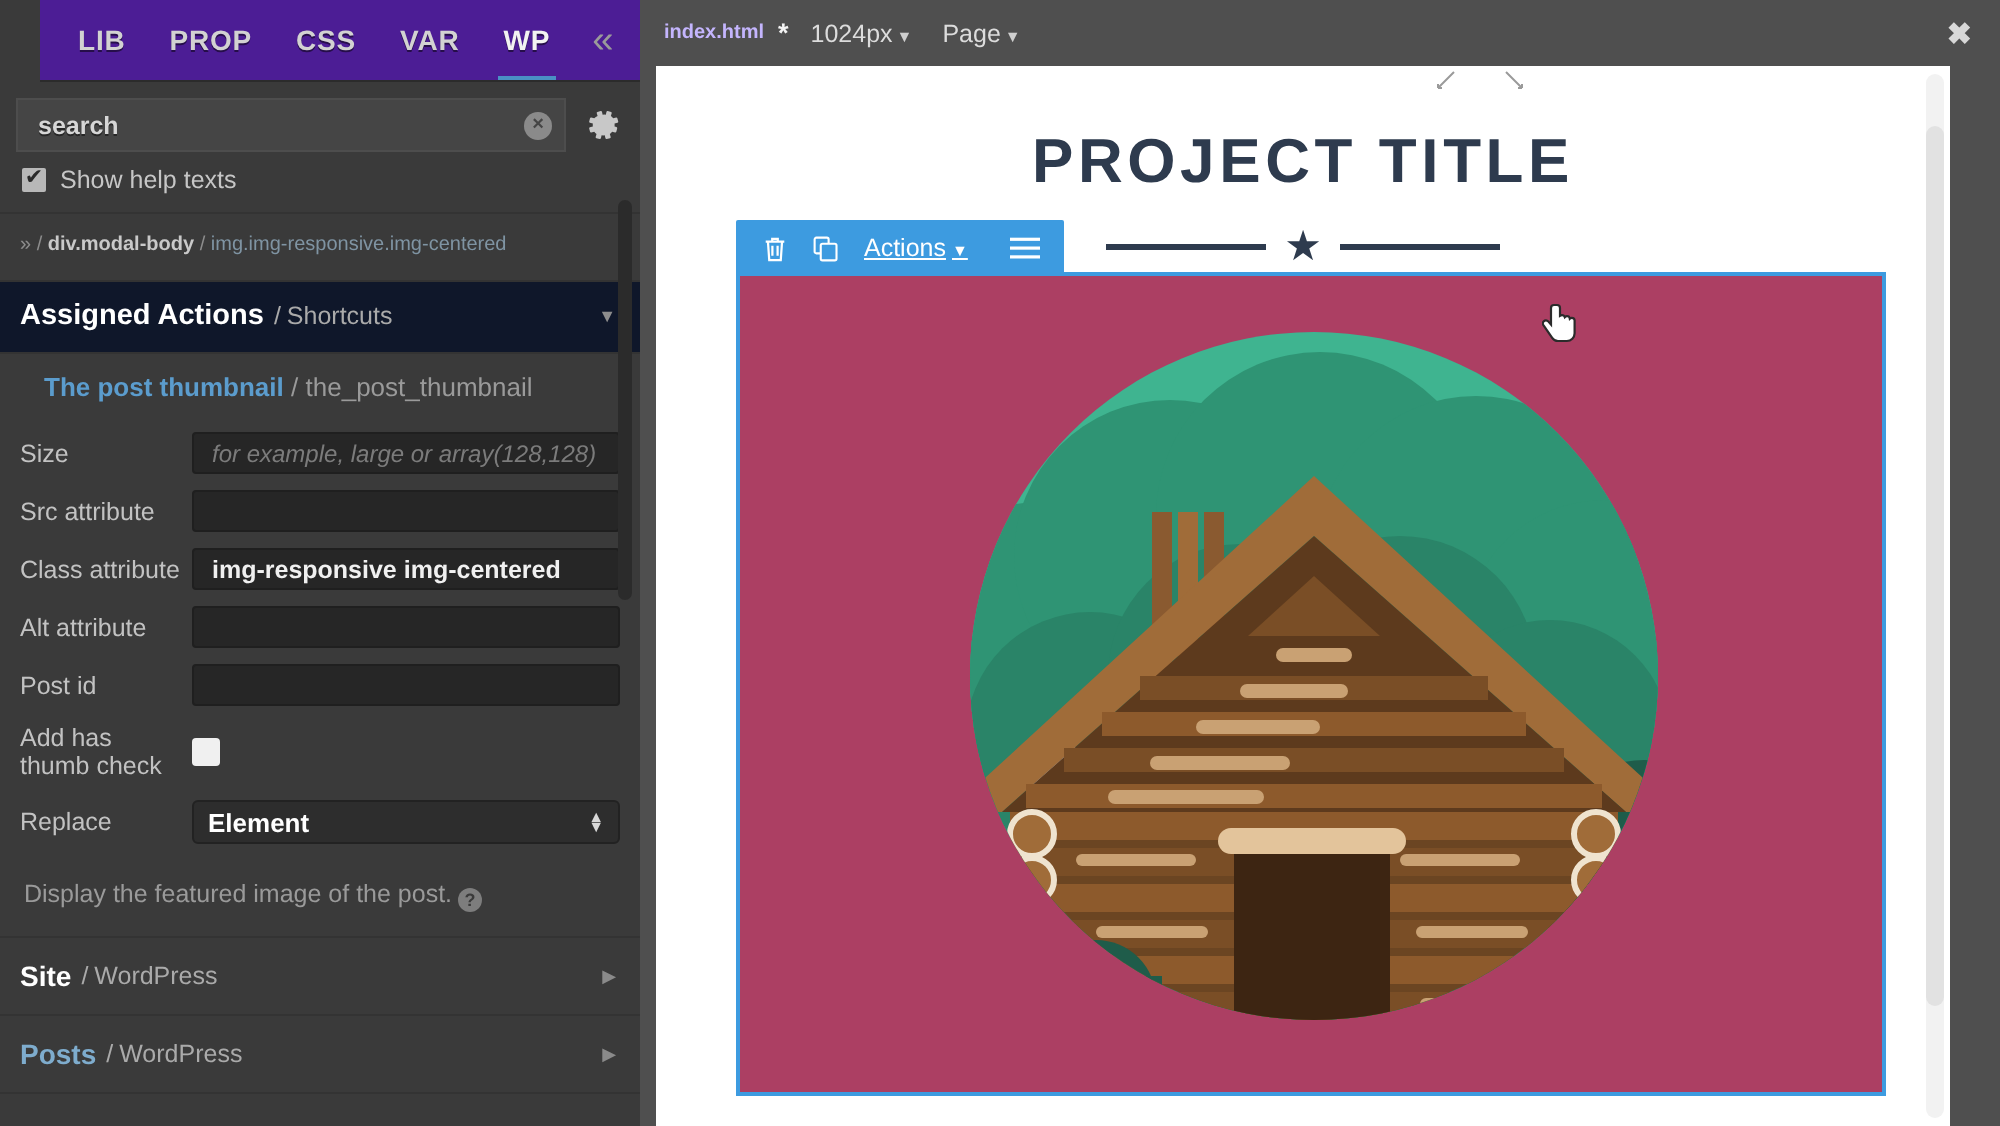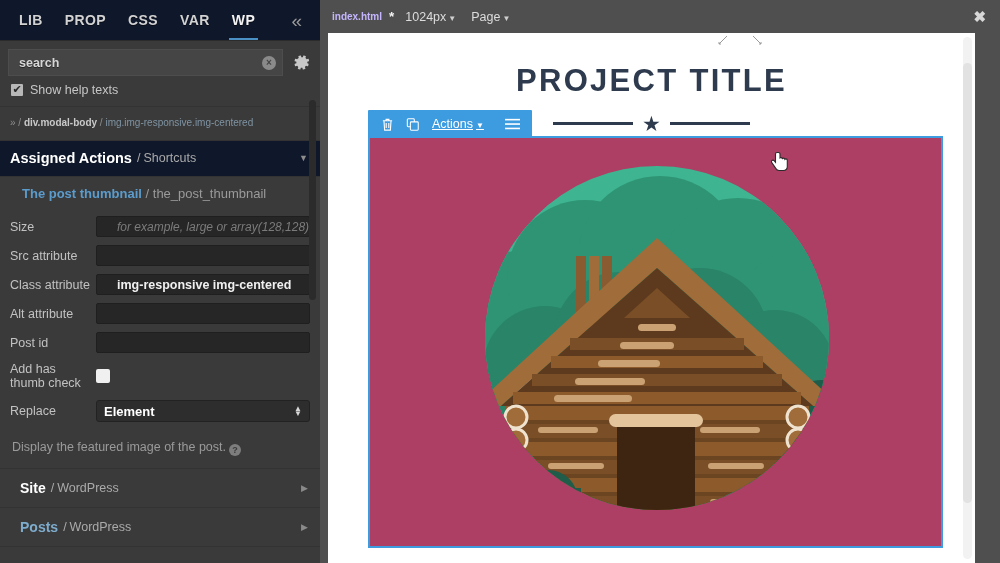--- a/index.html
+++ b/index.html
@@ -18,25 +18,26 @@
     position: relative;
     width: 320px; height: 563px;
     background: #3a3a3a;
     flex: 0 0 320px;
     overflow: hidden;
   }
 
   
   .tabbar {
     height: 41px;
-    background: #0f172a;
+    background: #4c1d95;
     display: flex;
     align-items: flex-start;
     padding: 0 8px;
     position: relative;
+    margin-left: 20px;
   }
   .tabbar::after {
     content:""; position:absolute; left:0; right:0; bottom:0;
     height:1px; background:#2b2b2b;
   }
   .tab {
     font-size: 14px; font-weight: bold; letter-spacing: .4px;
     color: #d2d2d2;
     padding: 12px 11px 11px 11px;
     position: relative;
@@ -135,21 +136,21 @@
   .form { padding: 3px 10px 4px 10px; }
   .frow { display: flex; align-items: center; min-height: 29px; }
   .flabel {
     width: 86px; flex: 0 0 86px;
     font-size: 12.5px; color: #c2c2c2;
     padding-right: 2px; line-height: 14px;
   }
   .finput {
     flex: 1; height: 21px;
     background: #262626; border: 1px solid #1f1f1f; border-radius: 2px;
-    display: flex; align-items: center; padding: 0 20px;
+    display: flex; align-items: center; padding: 0 9px;
     overflow: hidden; white-space: nowrap;
   }
   .finput .ph { font-size: 12px; color: #7b7b7b; font-style: italic; }
   .finput .val { font-size: 12.5px; color: #f0f0f0; font-weight: bold; }
   .fcheck {
     width: 14px; height: 14px; background: #f0f0f0;
     border-radius: 2px; cursor: pointer;
   }
   .fselect {
     flex: 1; height: 22px;
@@ -171,21 +172,21 @@
     display: inline-block; width: 12px; height: 12px; border-radius: 50%;
     background: #7d7d7d; color: #3a3a3a; font-size: 9px; font-weight: bold;
     text-align: center; line-height: 12px; vertical-align: -2px; margin-left: 3px;
     cursor: pointer;
   }
 
   
   .blist { border-top: 1px solid #333; }
   .brow {
     display: flex; align-items: center;
-    padding: 11px 12px 11px 20px;
+    padding: 11px 12px 11px 10px;
     border-bottom: 1px solid #333;
     cursor: pointer;
   }
   .brow .b-a { font-size: 14px; font-weight: bold; color: #fff; }
   .brow.accent .b-a { color: #7eaccd; }
   .brow .b-b { font-size: 12.5px; color: #aaa; margin-left: 5px; }
   .brow .arrow { margin-left: auto; color: #8a8a8a; font-size: 9px; }
 
   
   #sb-track {

